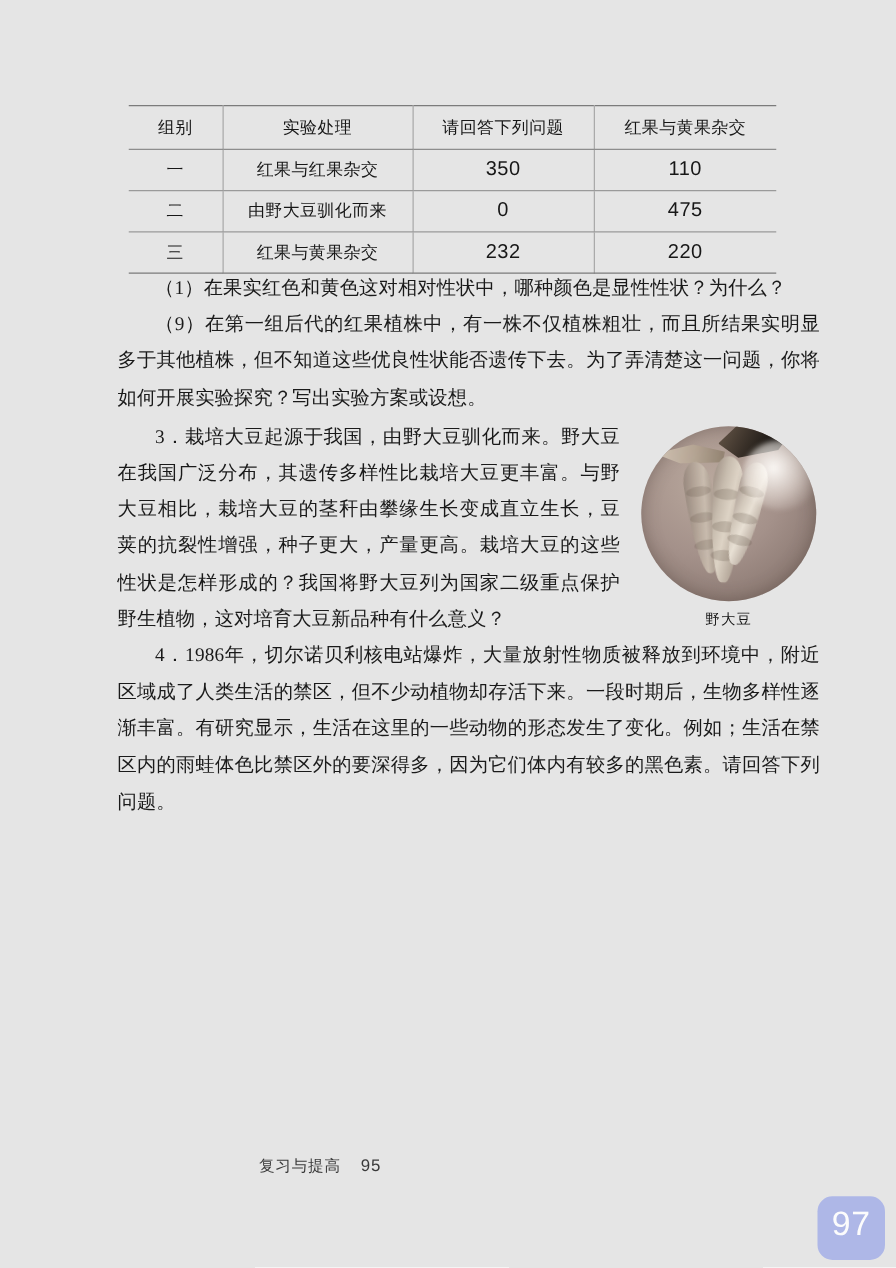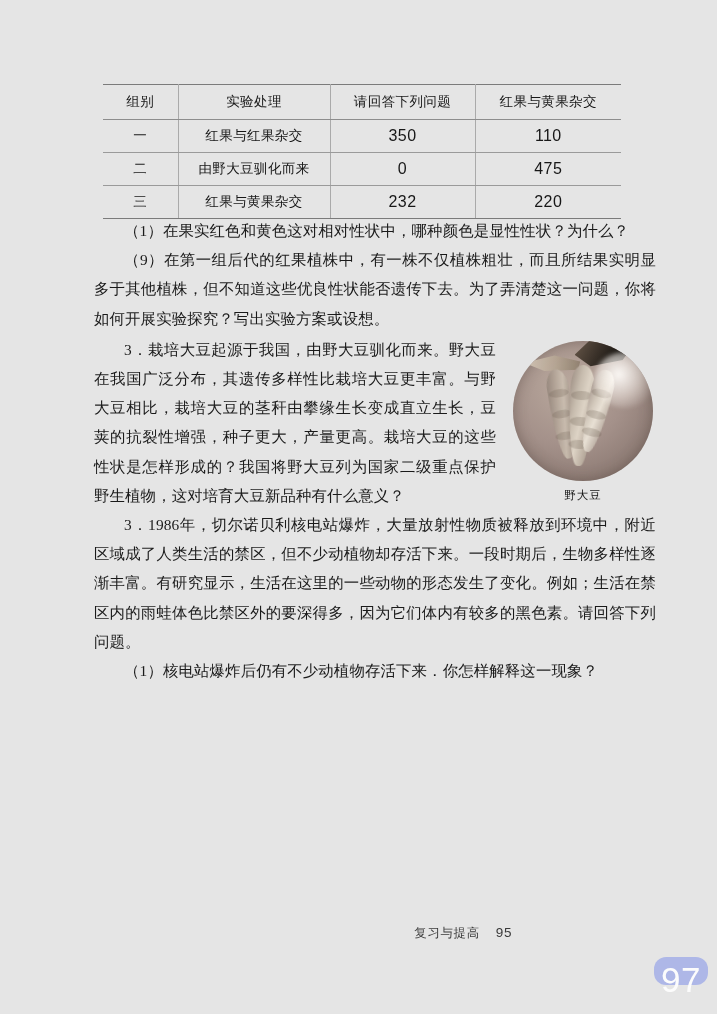--- a/index.html
+++ b/index.html
@@ -178,41 +178,41 @@
     color: #141414;
     letter-spacing: 1px;
   }
 
   
   .footer {
     position: absolute;
     left: 0;
     top: 925px;
     width: 586px;
-    text-align: right;
+    text-align: center;
     padding-right: 74px;
     font-family: "Liberation Sans", "DejaVu Sans", sans-serif;
     font-size: 12.5px;
     color: #3a3a3a;
     letter-spacing: 0.6px;
   }
   .footer .chapter { margin-right: 16px; }
   .footer .pagenum { font-size: 13.5px; }
 
   .page-badge {
     position: absolute;
     right: 9px;
     top: 957px;
     width: 54px;
-    height: 28px;
+    height: 51px;
     border-radius: 12px;
     background: #aab4e8;
     color: #ffffff;
     font-family: "Liberation Sans", "DejaVu Sans", sans-serif;
-    font-size: 35px;
+    font-size: 27px;
     line-height: 45px;
     text-align: center;
     letter-spacing: 0.5px;
     opacity: 0.92;
   }
 </style>
 </head>
 <body>
 
 <div class="page">
@@ -277,22 +277,21 @@
           </div>
           <div class="glare"></div>
         </div>
         <div class="caption">野大豆</div>
       </div>
       <p class="para indent">3．栽培大豆起源于我国，由野大豆驯化而来。野大豆在我国广泛分布，其遗传多样性比栽培大豆更丰富。与野大豆相比，栽培大豆的茎秆由攀缘生长变成直立生长，豆荚的抗裂性增强，种子更大，产量更高。栽培大豆的这些性状是怎样形成的？我国将野大豆列为国家二级重点保护野生植物，这对培育大豆新品种有什么意义？</p>
     </div>
 
     <div style="clear:both"></div>
 
-    <p class="para indent">3．1986年，切尔诺贝利核电站爆炸，大量放射性物质被释放到环境中，附近区域成了人类生活的禁区，但不少动植物却存活下来。一段时期后，生物多样性逐渐丰富。有研究显示，生活在这里的一些动物的形态发生了变化。例如；生活在禁区内的雨蛙体色比禁区外的要深得多，因为它们体内有较多的黑色素。请回答下列问题。</p>
-    <p class="para indent">（1）核电站爆炸后仍有不少动植物存活下来．你怎样解释这一现象？</p>
+    <p class="para indent">4．1986年，切尔诺贝利核电站爆炸，大量放射性物质被释放到环境中，附近区域成了人类生活的禁区，但不少动植物却存活下来。一段时期后，生物多样性逐渐丰富。有研究显示，生活在这里的一些动物的形态发生了变化。例如；生活在禁区内的雨蛙体色比禁区外的要深得多，因为它们体内有较多的黑色素。请回答下列问题。</p>
 
   </div>
 
   <div class="footer">
     <span class="chapter">复习与提高</span><span class="pagenum">95</span>
   </div>
 
   <div class="page-badge">97</div>
 
 </div>

